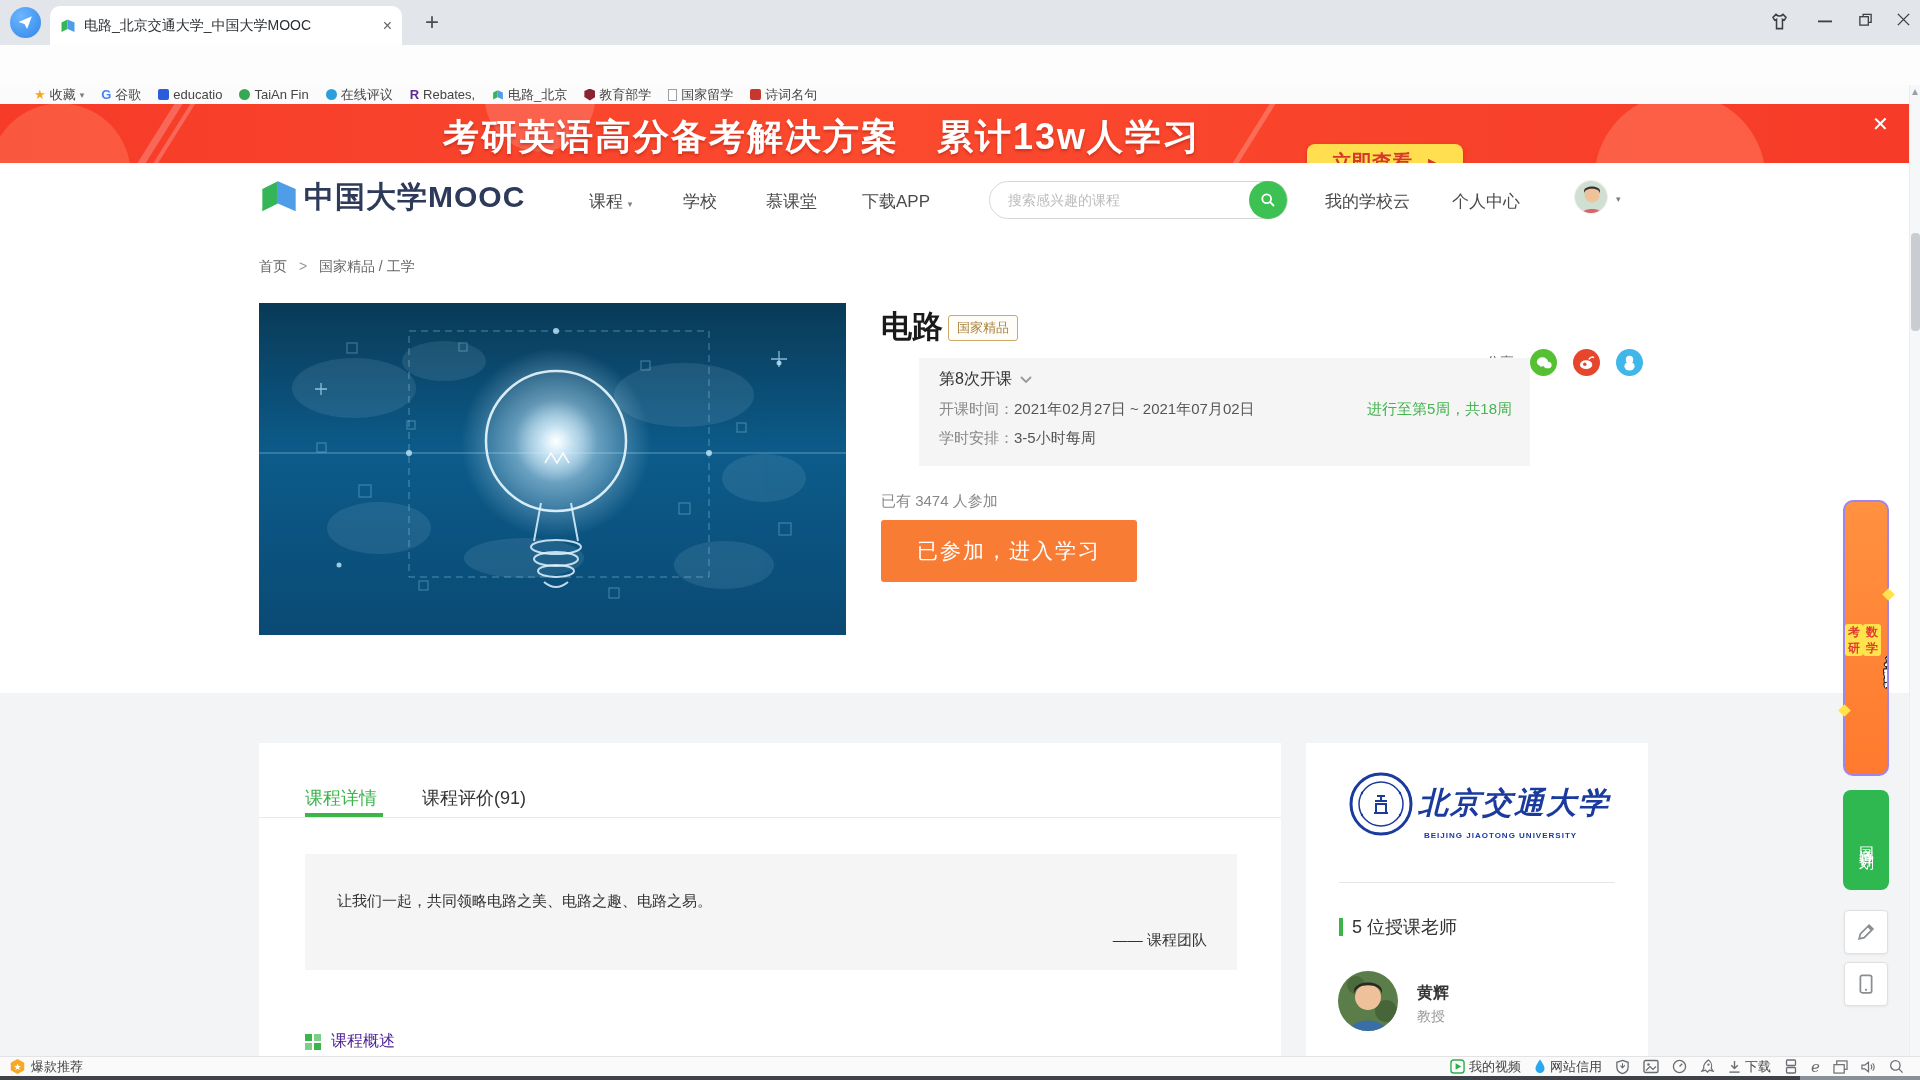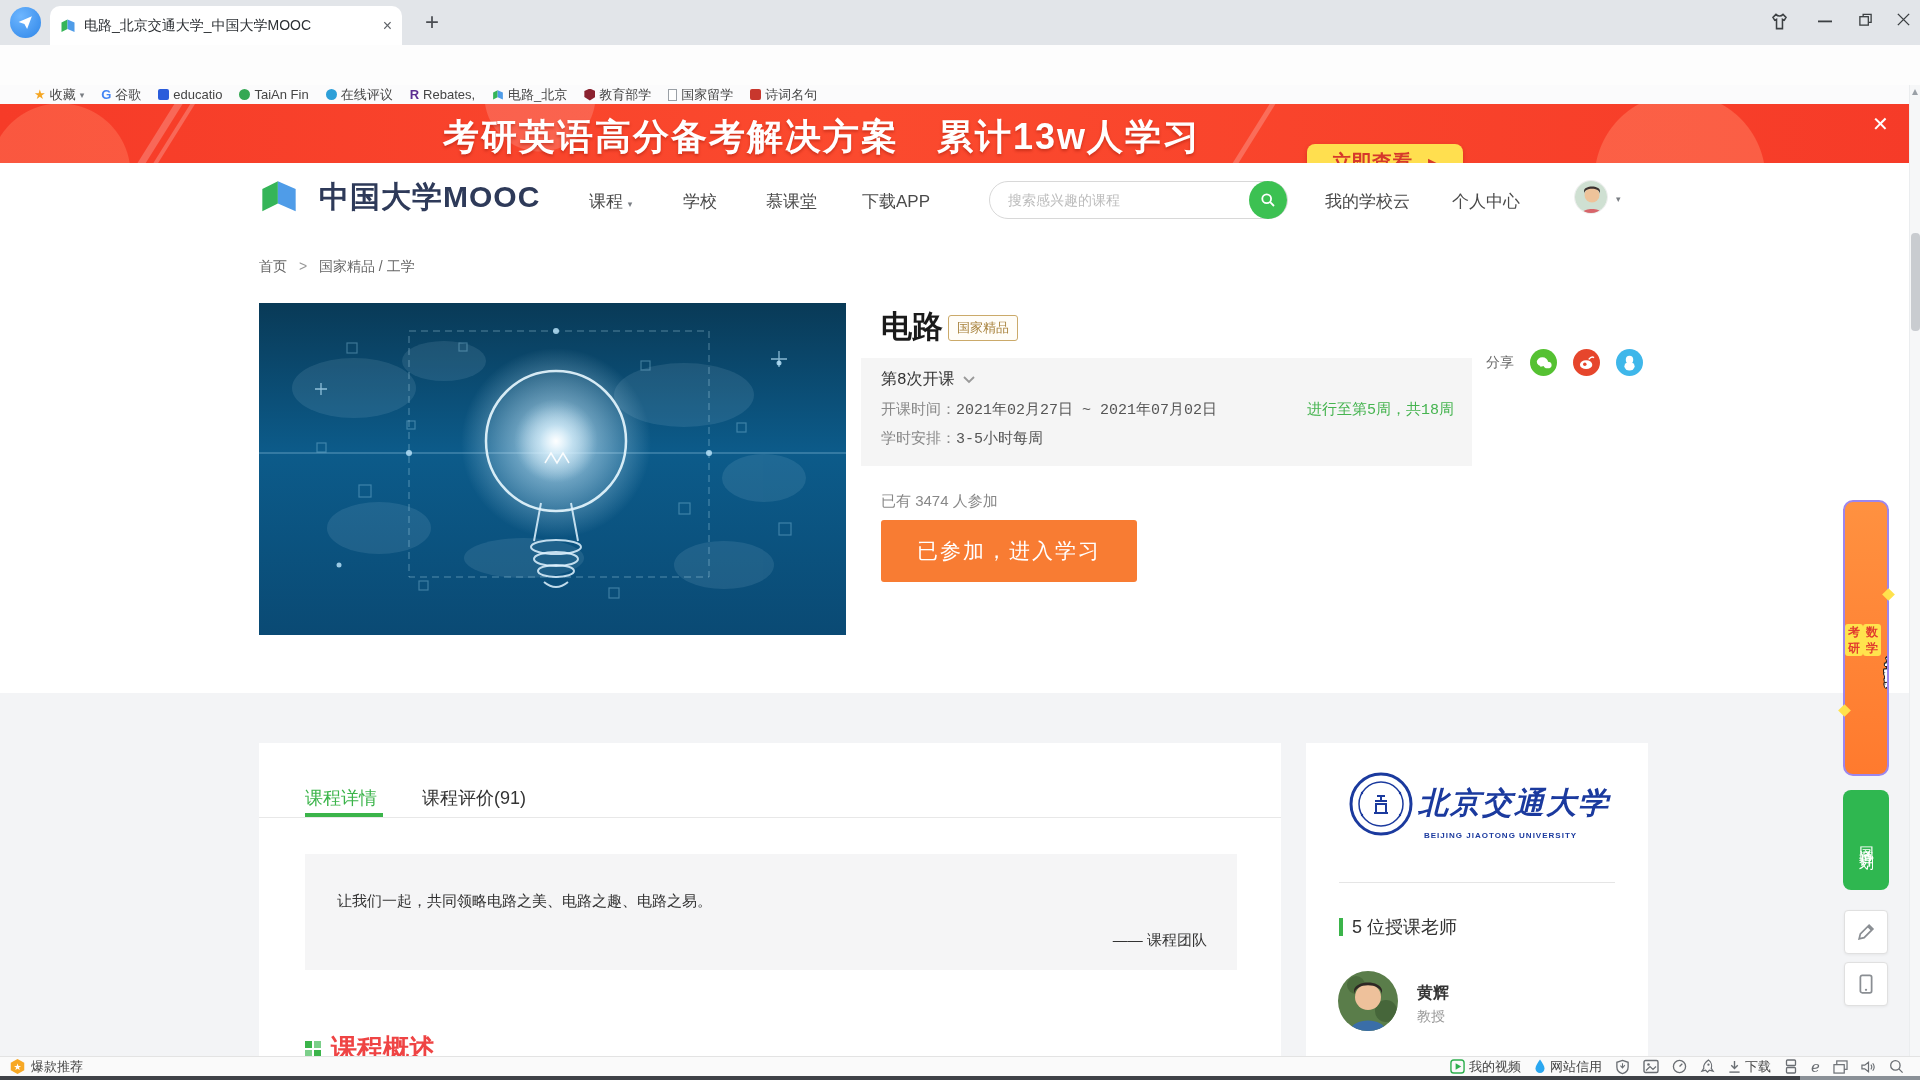--- a/index.html
+++ b/index.html
@@ -58,21 +58,21 @@
     letter-spacing:2px; text-shadow:0 2px 3px rgba(150,25,8,0.45); white-space:pre; }
   .banner-cta { position:absolute; left:1307px; top:12px; width:156px; height:36px; background:#ffdf4f;
     border-radius:8px; color:#d6392b; font-weight:800; font-size:20px; display:flex; align-items:center;
     justify-content:center; gap:16px; box-shadow:0 2px 4px rgba(120,20,0,0.3);margin-top:28px; }
   .banner-close { position:absolute; left:1872px; top:8px; color:#fff; font-size:20px; }
 
   
   .page-white { position:absolute; left:0; top:163px; width:1920px; height:530px; background:#fff; }
   .page-gray { position:absolute; left:0; top:693px; width:1920px; height:363px; background:#f3f4f6; }
 
-  .mooc-logo { position:absolute; left:259px; top:177px; display:flex; align-items:center; gap:20px; }
+  .mooc-logo { position:absolute; left:259px; top:177px; display:flex; align-items:center; gap:5px; }
   .mooc-logo-text { font-size:30px; font-weight:bold; color:#2e3a59; letter-spacing:1px; }
   .nav-item { position:absolute; top:190px; font-size:17px; color:#4a4a4a; }
   .hsearch { position:absolute; left:989px; top:181px; width:299px; height:38px; border:1px solid #d8d8d8;
     border-radius:19px; background:#fff; display:flex; align-items:center; }
   .hsearch input { border:none; outline:none; font-size:14px; color:#333; margin-left:18px; width:200px;
     font-family:inherit; background:transparent; }
   .hsearch input::placeholder { color:#bdbdbd; }
   .hsearch-btn { position:absolute; right:0; top:-1px; width:38px; height:38px; border-radius:50%;
     background:#3cc152; display:flex; align-items:center; justify-content:center; }
   .avatar { position:absolute; left:1574px; top:180px; width:34px; height:34px; border-radius:50%; overflow:hidden; border:1px solid #eee; }
@@ -82,21 +82,21 @@
 
   
   .course-img { position:absolute; left:259px; top:303px; width:587px; height:332px; overflow:hidden; }
   .course-title { position:absolute; left:881px; top:306px; font-size:31px; font-weight:bold; color:#1a1a1a; }
   .course-badge { position:absolute; left:948px; top:315px; border:1px solid #cbaa6a; color:#a8823c;
     font-size:13px; border-radius:3px; padding:3px 8px; background:#fffdf8; }
   .share-row { position:absolute; left:1486px; top:313px; display:flex; align-items:center; gap:16px;margin-top:36px; }
   .share-label { font-size:14px; color:#666; }
   .scircle { width:27px; height:27px; border-radius:50%; display:flex; align-items:center; justify-content:center; }
 
-  .term-panel { position:absolute; left:861px; top:358px; width:611px; height:108px; background:#f5f5f5;font-family:Liberation Mono, monospace; }
+  .term-panel { position:absolute; left:919px; top:358px; width:611px; height:108px; background:#f5f5f5; }
   .term-row1 { position:absolute; left:20px; top:11px; font-size:16px; color:#333; display:flex; align-items:center; gap:8px; }
   .term-row2 { position:absolute; left:20px; top:42px; font-size:15px; color:#555; }
   .term-row3 { position:absolute; left:20px; top:71px; font-size:15px; color:#555; }
   .term-label { color:#888; }
   .term-progress { position:absolute; right:18px; top:42px; font-size:15px; color:#46b450; }
 
   .enrolled { position:absolute; left:881px; top:492px; font-size:15px; color:#888; }
   .join-btn { position:absolute; left:881px; top:520px; width:256px; height:62px; background:#f87c33;
     color:#fff; font-size:21px; letter-spacing:2px; display:flex; align-items:center; justify-content:center;
     border-radius:3px; }
@@ -107,21 +107,21 @@
   .tab-active { color:#3bb44a; }
   .tab-normal { color:#333; }
   .tab-underline { position:absolute; left:46px; top:70px; width:78px; height:4px; background:#3bb44a; }
   .card-divider { position:absolute; left:0; top:74px; width:1022px; height:1px; background:#e8e8e8; }
   .quote-box { position:absolute; left:46px; top:111px; width:932px; height:116px; background:#f5f5f6; }
   .quote-text { position:absolute; left:32px; top:38px; font-size:15px; color:#333; }
   .quote-author { position:absolute; right:30px; bottom:20px; font-size:15px; color:#333; }
   .sec-head { position:absolute; left:46px; top:288px; display:flex; align-items:center; gap:10px; }
   .sec-ic { width:16px; height:16px; display:grid; grid-template-columns:7px 7px; grid-template-rows:7px 7px; gap:2px; }
   .sec-ic i { display:block; }
-  .sec-title { font-size:26px; font-weight:bold; color:#ef4444; }
+  .sec-title { font-size:16px; font-weight:normal; color:#4c1d95; }
 
   .side-card { position:absolute; left:1306px; top:743px; width:342px; height:313px; background:#fff; }
   .uni-cal { position:absolute; left:112px; top:40px; font-size:30px; font-weight:bold; font-style:italic;
     color:#1b3a9e; font-family:"DejaVu Serif","Liberation Serif",serif; letter-spacing:2px; }
   .uni-en { position:absolute; left:118px; top:88px; font-size:8px; font-weight:bold; color:#1b3a9e; letter-spacing:1px; }
   .side-div { position:absolute; left:33px; top:139px; width:276px; height:1px; background:#e5e5e5; }
   .teach-head { position:absolute; left:33px; top:172px; display:flex; align-items:center; gap:9px; }
   .teach-bar { width:4px; height:18px; background:#3bb44a; }
   .teach-title { font-size:18px; color:#333; }
   .tavatar { position:absolute; left:32px; top:228px; width:60px; height:60px; border-radius:50%; overflow:hidden; }

